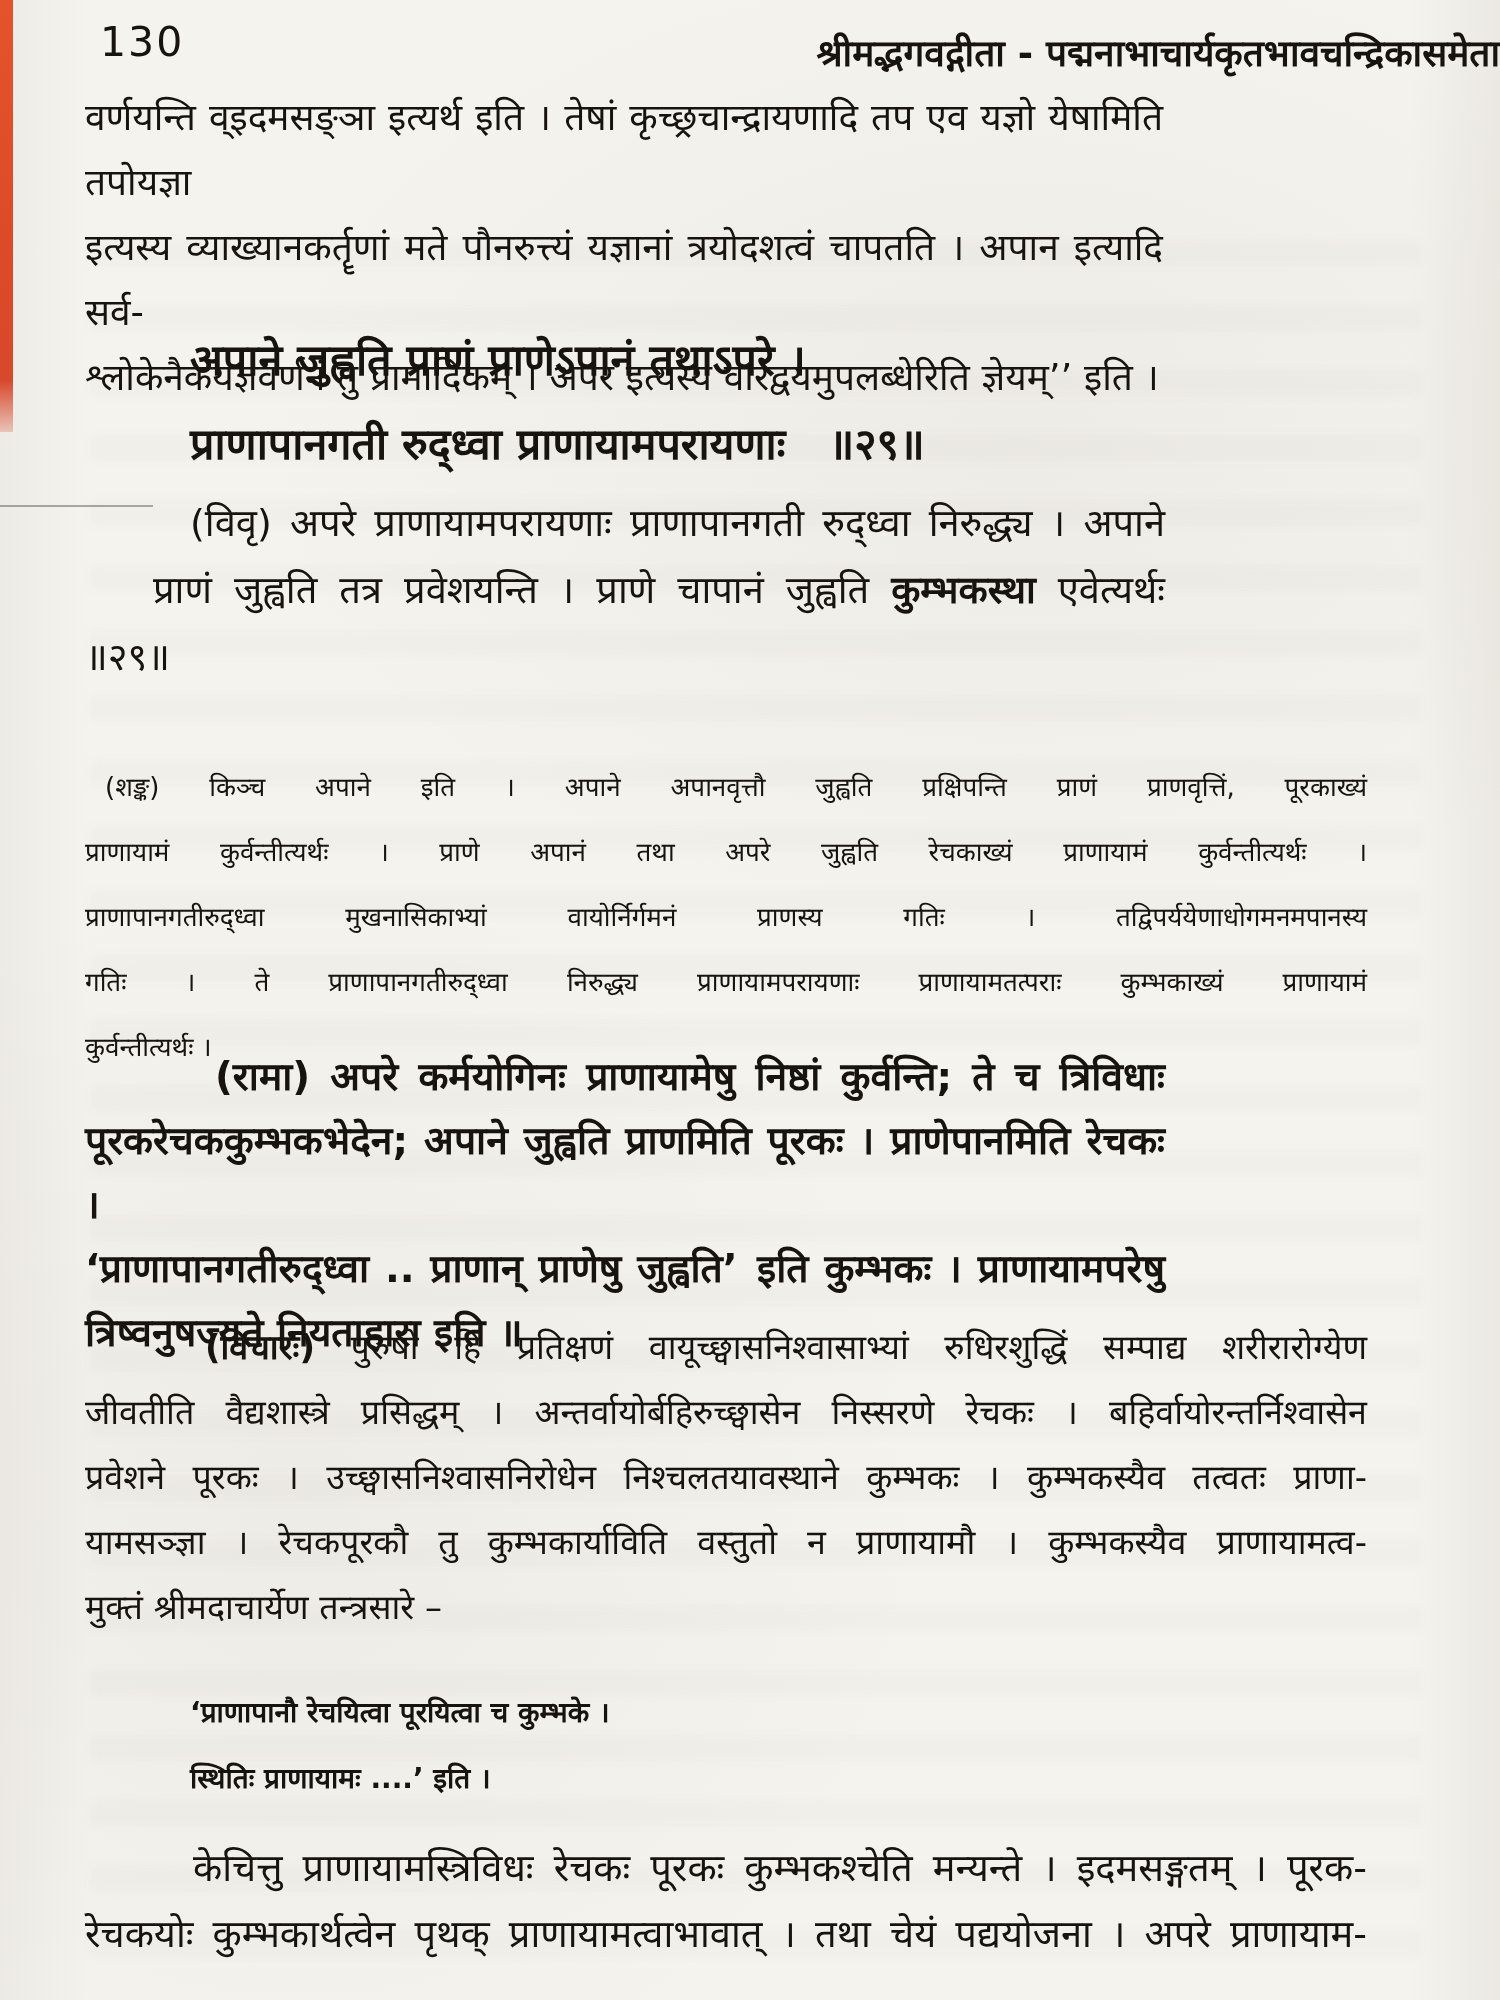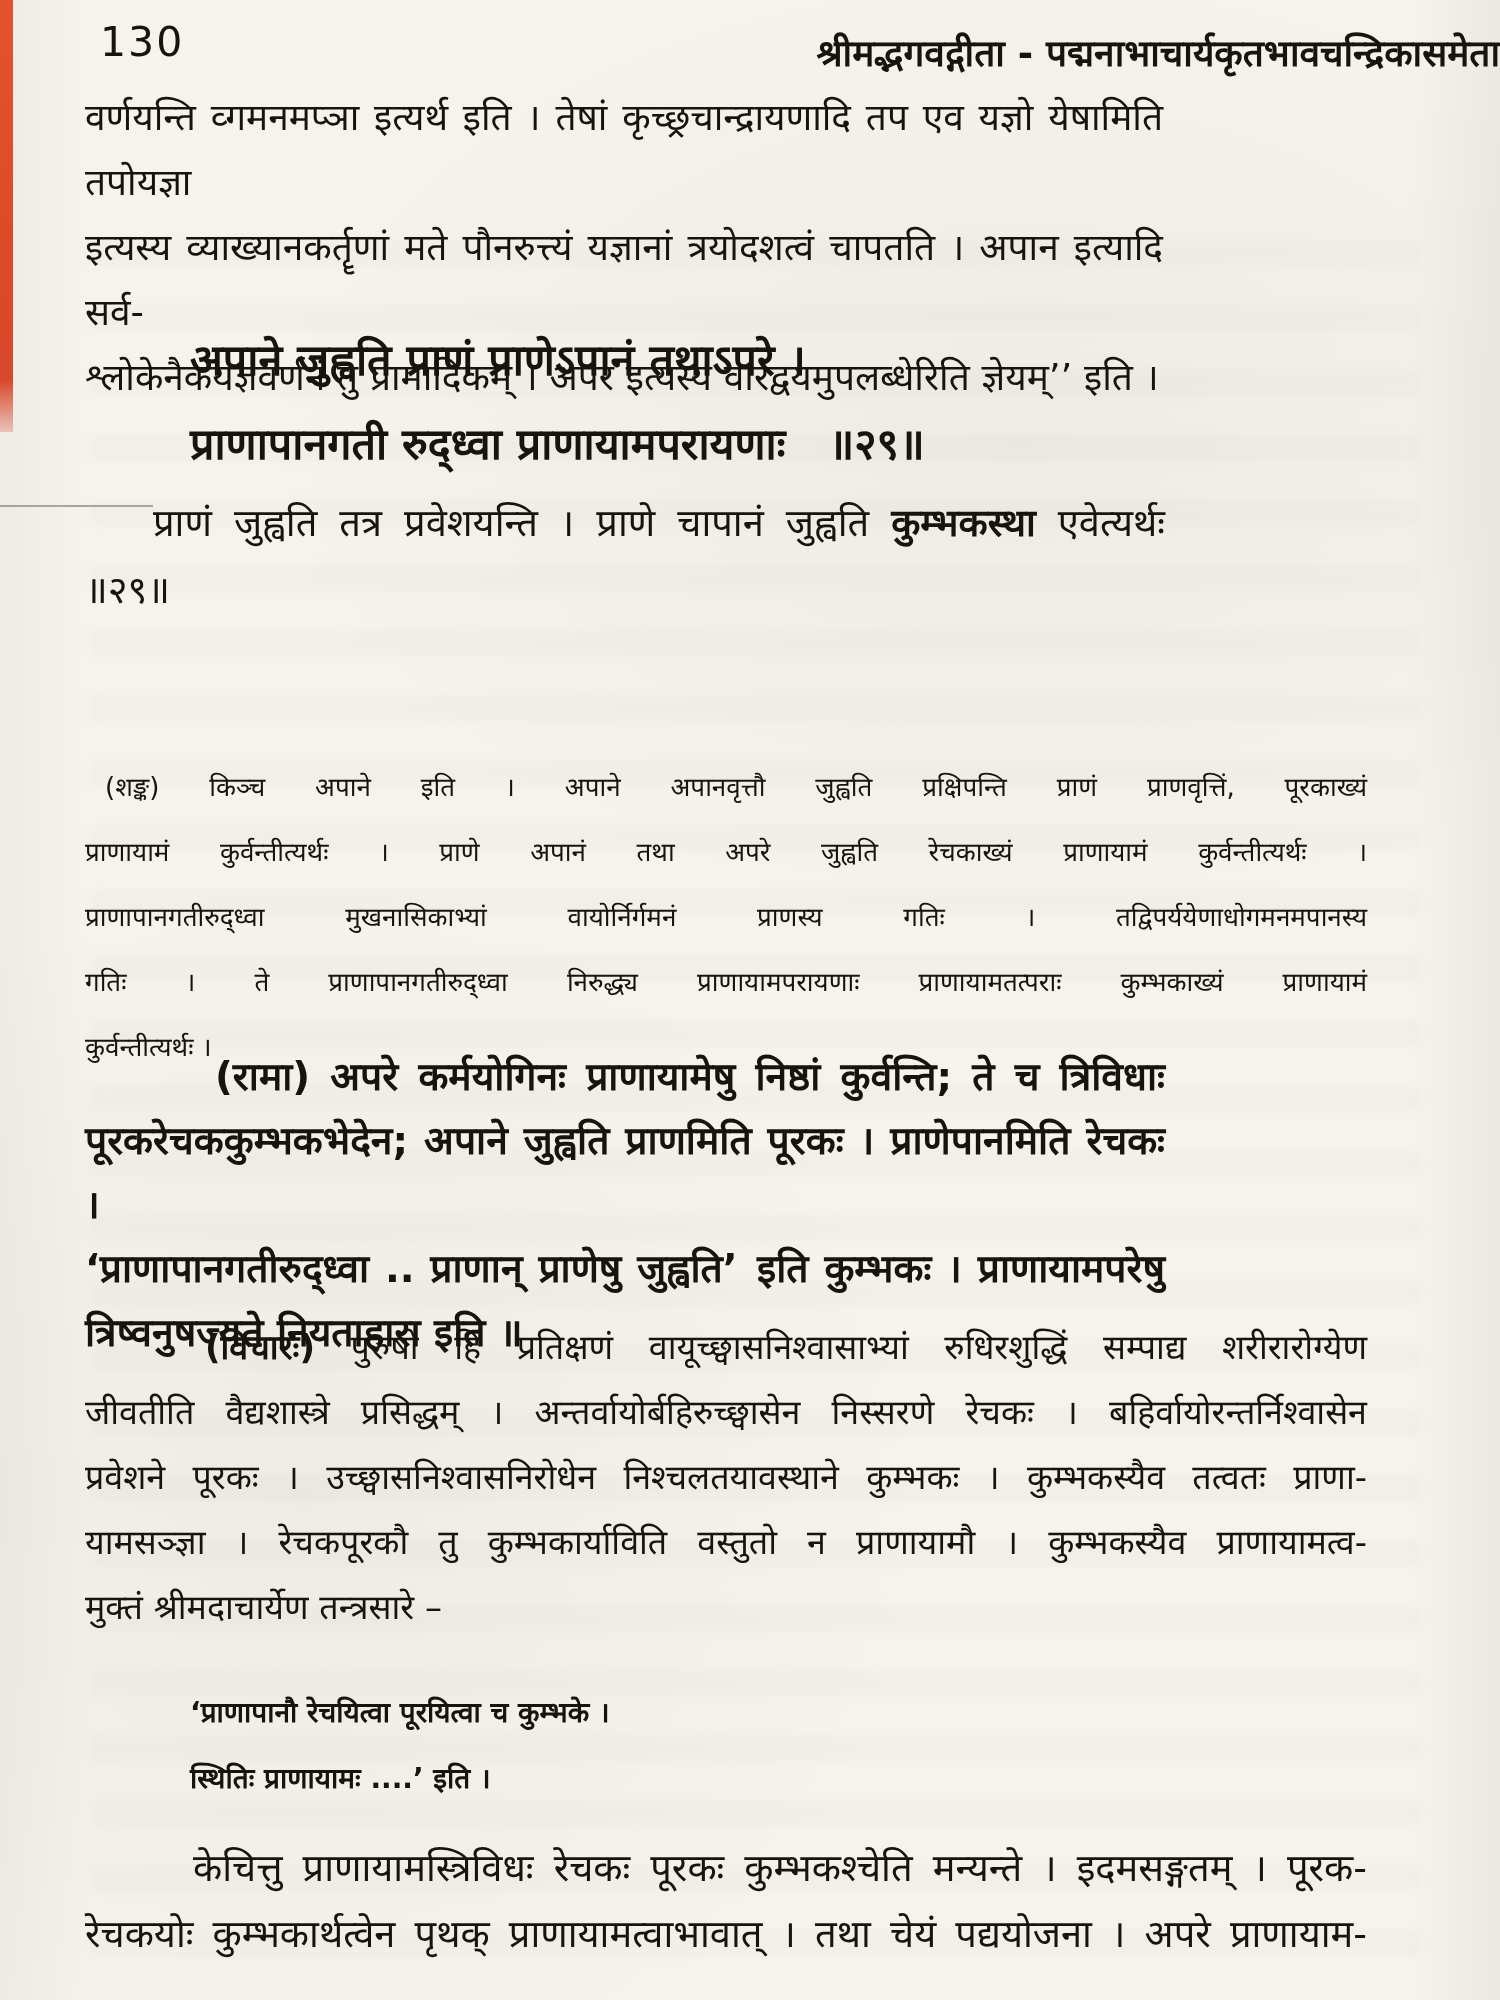--- a/index.html
+++ b/index.html
@@ -63,29 +63,30 @@
 <body>
 
 <div class="page" style="color: rgb(23, 19, 14);">
   <div class="red-strip" style="background: linear-gradient(rgb(229, 83, 44) 0%, rgb(221, 74, 40) 55%, rgb(216, 72, 43) 88%, rgba(216, 72, 43, 0.25) 100%);"></div>
   <div class="ghost"></div>
   <div class="margin-line"></div>
   <div class="pageno">130</div>
   <div class="title">श्रीमद्भगवद्गीता - पद्मनाभाचार्यकृतभावचन्द्रिकासमेता</div>
   <div id="content">
       <div class="section" style="top: 85px; left: 85px; width: 1078px; font-size: 37px; line-height: 65px;">
-        <div class="line just">वर्णयन्ति व्गमनमप्ञा इत्यर्थ इति । तेषां कृच्छ्रचान्द्रायणादि तप एव यज्ञो येषामिति तपोयज्ञा</div>
+        <div class="line just">वर्णयन्ति व्इदमसङ्ञा इत्यर्थ इति । तेषां कृच्छ्रचान्द्रायणादि तप एव यज्ञो येषामिति तपोयज्ञा</div>
         <div class="line just">इत्यस्य व्याख्यानकर्तॄणां मते पौनरुत्त्यं यज्ञानां त्रयोदशत्वं चापतति । अपान इत्यादि सर्व-</div>
         <div class="line">श्लोकेनैकयज्ञवर्णनं तु प्रामादिकम् । अपर इत्यस्य वारद्वयमुपलब्धेरिति ज्ञेयम्’’ इति ।</div>
       </div>
       <div class="section bold" style="top: 318px; left: 190px; width: 1000px; font-size: 43px; line-height: 84px;">
         <div class="line">अपाने जुह्वति प्राणं प्राणेऽपानं तथाऽपरे ।</div>
         <div class="line">प्राणापानगती रुद्ध्वा प्राणायामपरायणाः ॥२९॥</div>
       </div>
       <div class="section" style="top: 490px; left: 85px; width: 1080px; font-size: 38px; line-height: 67px;">
+        <div class="line just" style="padding-left: 105px;">(विवृ) अपरे प्राणायामपरायणाः प्राणापानगती रुद्ध्वा निरुद्ध्य । अपाने</div>
         <div class="line just" style="padding-left: 68px;"><span>प्राणं जुह्वति तत्र प्रवेशयन्ति । प्राणे चापानं जुह्वति </span><span class="bold">कुम्भकस्था</span><span> एवेत्यर्थः</span></div>
         <div class="line">॥२९॥</div>
       </div>
       <div class="section" style="top: 755px; left: 85px; width: 1282px; font-size: 26px; line-height: 65px;">
         <div class="line just" style="padding-left: 20px;">(शङ्क) किञ्च अपाने इति । अपाने अपानवृत्तौ जुह्वति प्रक्षिपन्ति प्राणं प्राणवृत्तिं, पूरकाख्यं</div>
         <div class="line just">प्राणायामं कुर्वन्तीत्यर्थः । प्राणे अपानं तथा अपरे जुह्वति रेचकाख्यं प्राणायामं कुर्वन्तीत्यर्थः ।</div>
         <div class="line just">प्राणापानगतीरुद्ध्वा मुखनासिकाभ्यां वायोर्निर्गमनं प्राणस्य गतिः । तद्विपर्ययेणाधोगमनमपानस्य</div>
         <div class="line just">गतिः । ते प्राणापानगतीरुद्ध्वा निरुद्ध्य प्राणायामपरायणाः प्राणायामतत्पराः कुम्भकाख्यं प्राणायामं</div>
         <div class="line">कुर्वन्तीत्यर्थः ।</div>
       </div>

